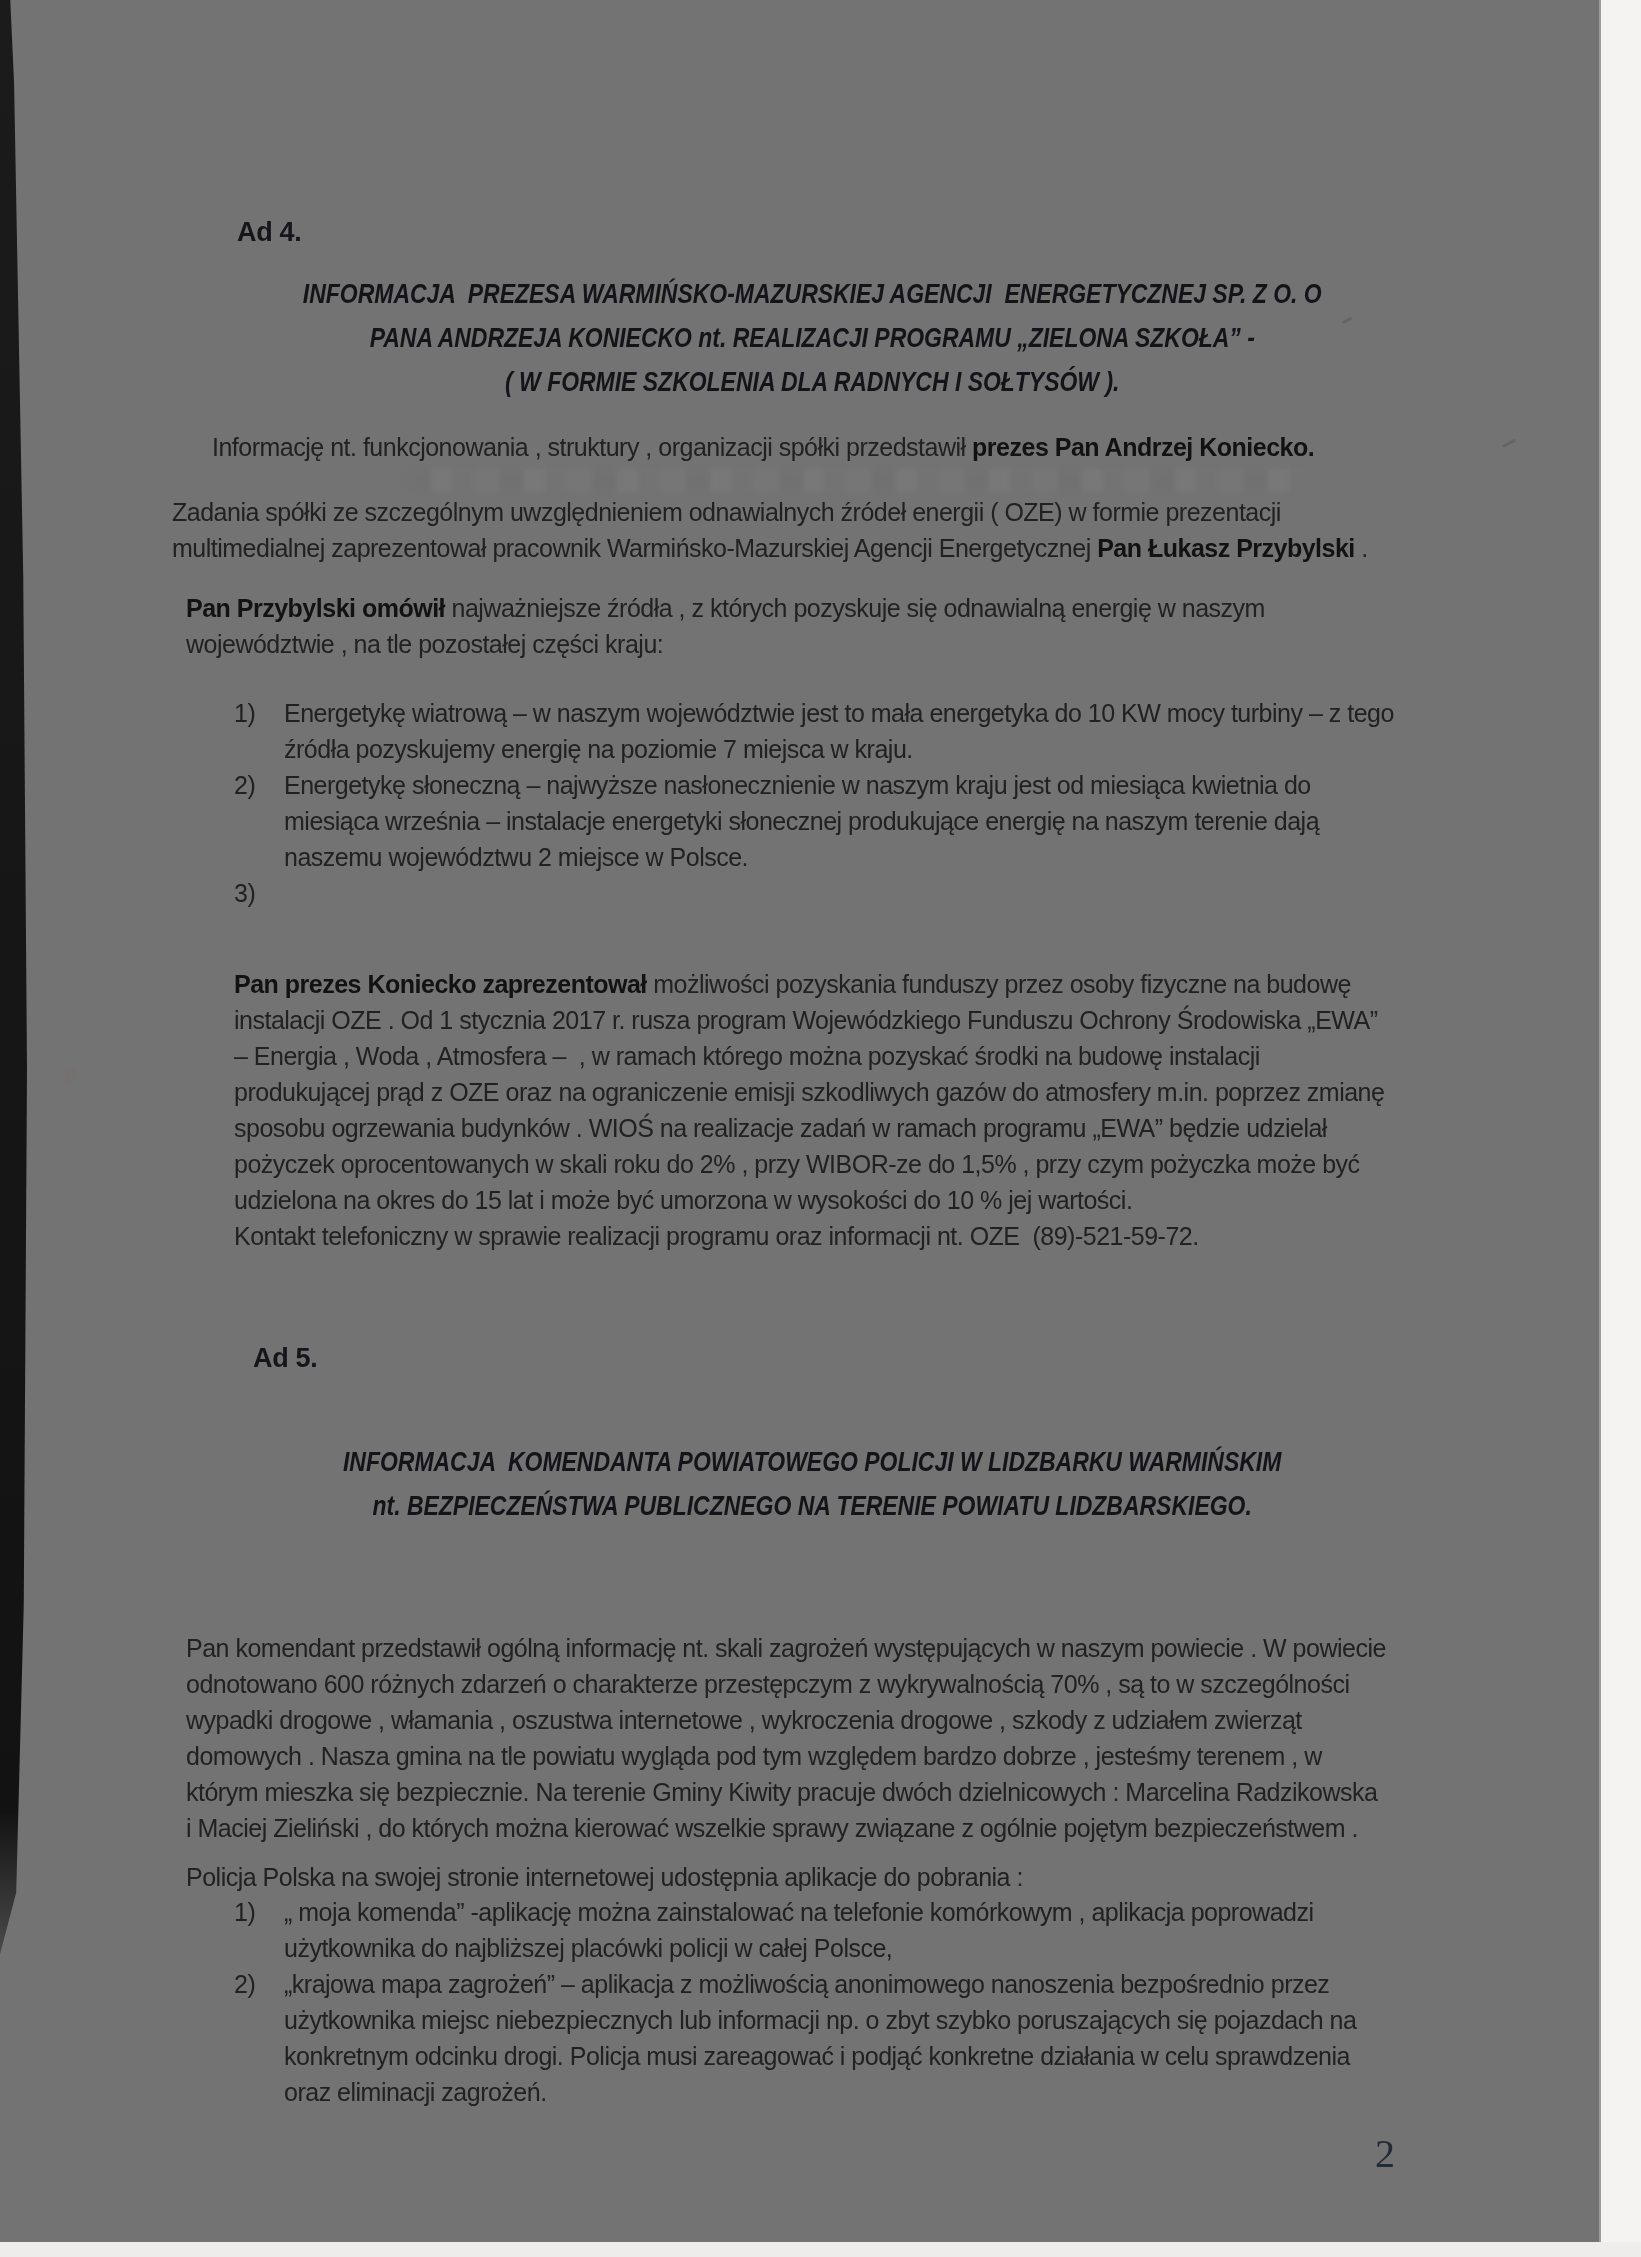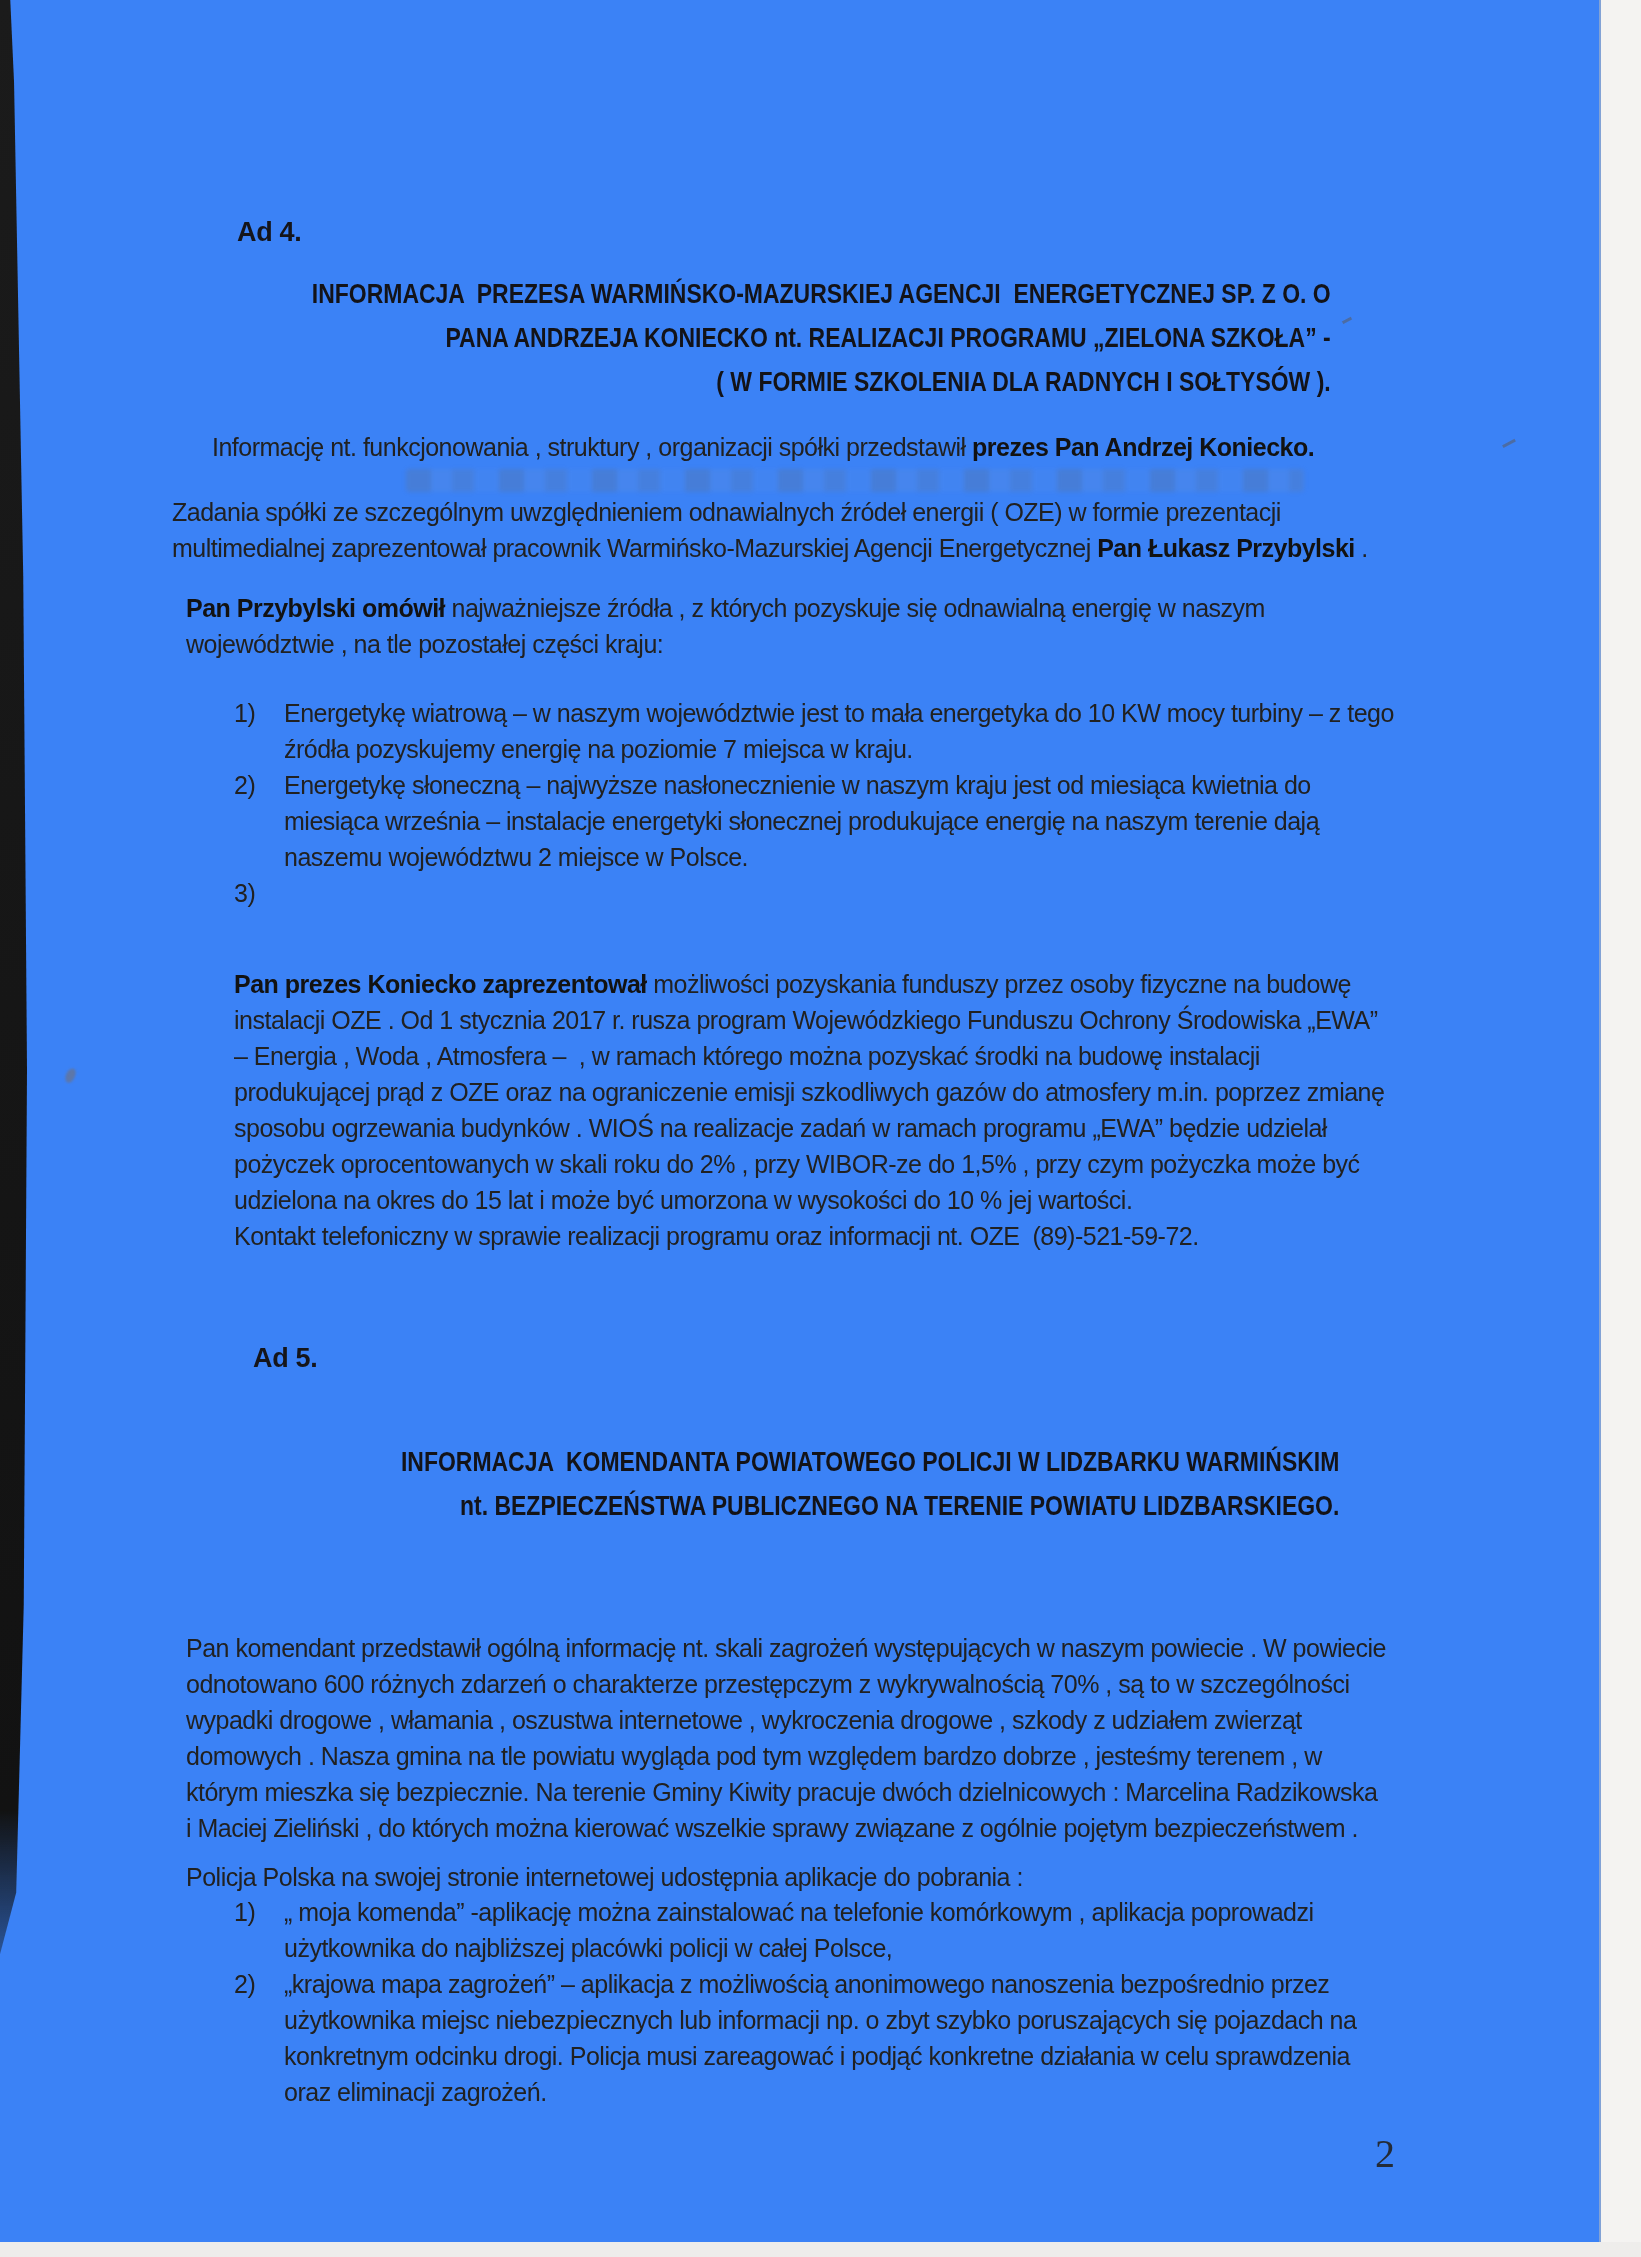--- a/index.html
+++ b/index.html
@@ -1,19 +1,19 @@
 <!DOCTYPE html>
 <html lang="pl"><head>
 <meta charset="utf-8">
 <style>
   html,body { margin:0; padding:0; background:#e8e8e6; }
   .page {
     position:relative;
     width:1641px; height:2257px;
-    background:#3b82f6;
+    background:#737373;
     overflow:hidden;
     font-family:"Liberation Sans", sans-serif;
     color:#212121;
   }
   
   .scan-edge-left {
     position:absolute; left:0; top:0; width:27px; height:2057px;
     background:linear-gradient(to bottom, #1b1b1b 0%, #121212 88%, rgba(18,18,18,0) 100%);
     clip-path:polygon(0 0, 38% 0, 52% 4%, 86% 28%, 100% 52%, 88% 78%, 60% 92%, 0 95%);
     filter:blur(0.6px);
@@ -62,22 +62,23 @@
   .txt b { font-weight:700; color:#121212; }
   .ad-label {
     position:absolute;
     font-weight:700;
     font-size:27px;
     line-height:33px;
     color:#15151a;
     letter-spacing:-0.3px;
   }
   .heading {
-    position:absolute; left:158px; width:1284px;
-    text-align:right;
+    position:absolute; left:170px; width:1284px;
+    text-align:center;
+    font-style:italic;
   }
   .heading-inner {
     display:inline-block;
     white-space:pre-wrap;
     font-weight:700;
     font-size:28px;
     line-height:44px;
     color:#131318;
     transform:scaleX(0.82);
     transform-origin:center top;

